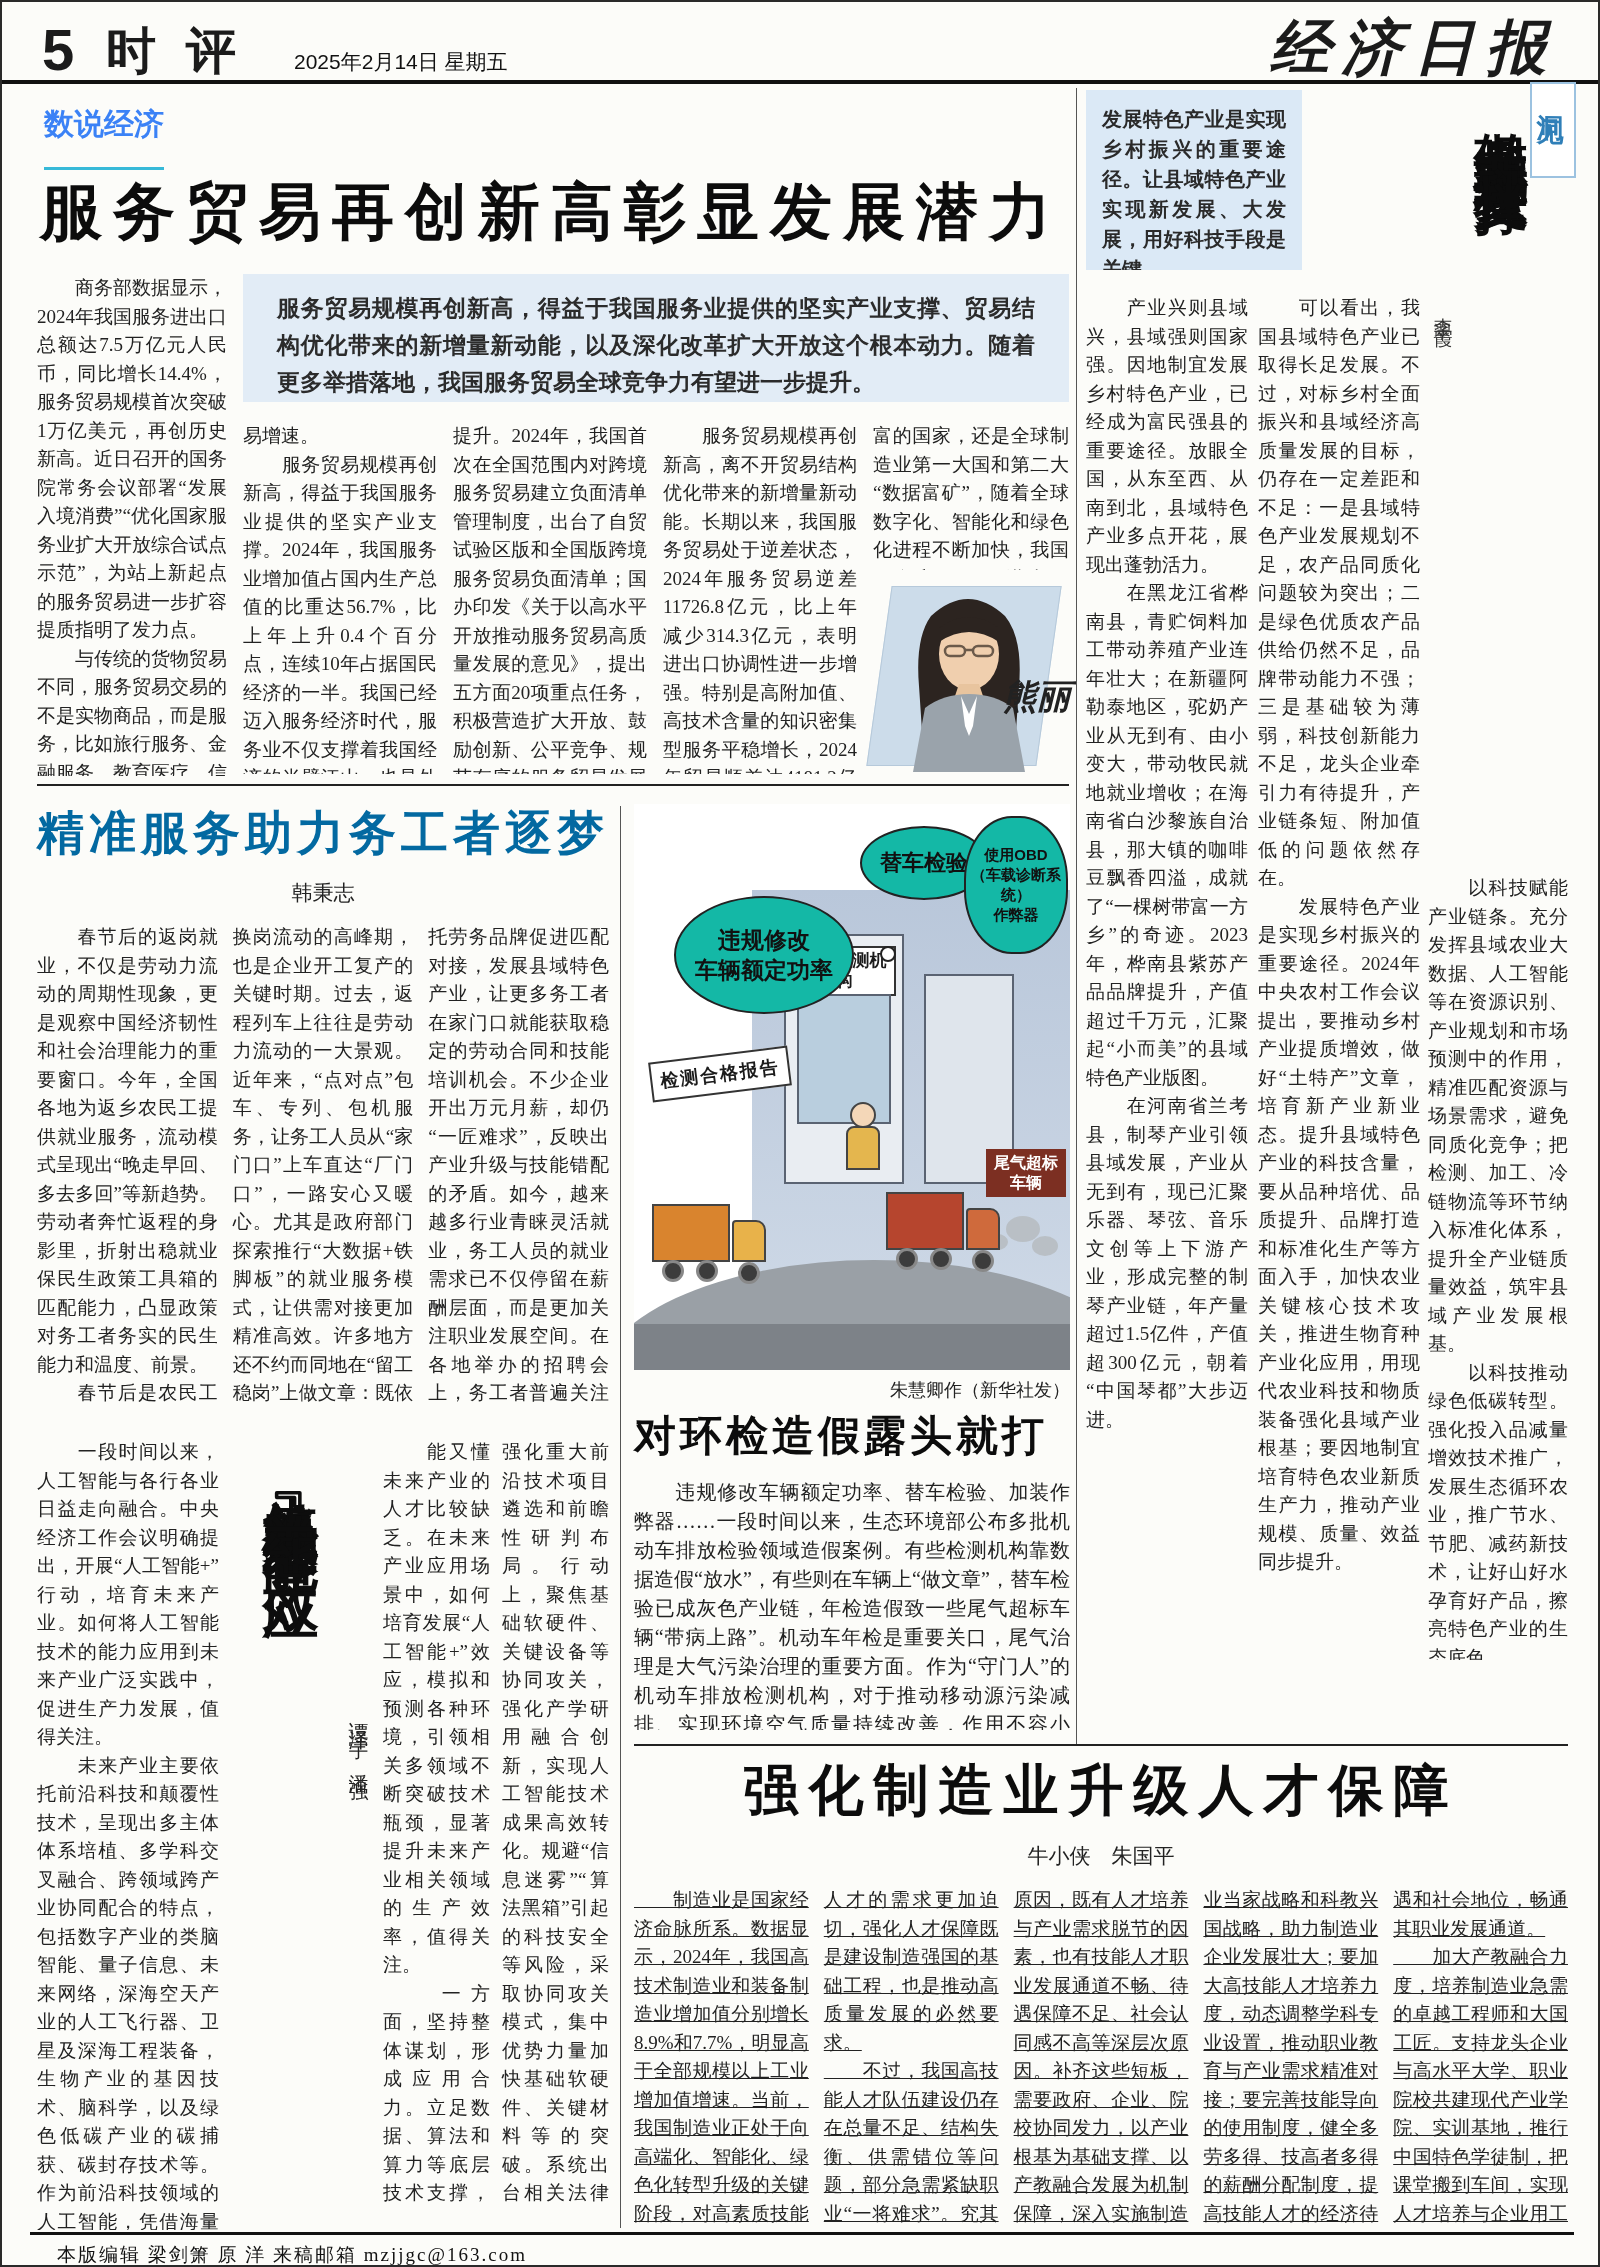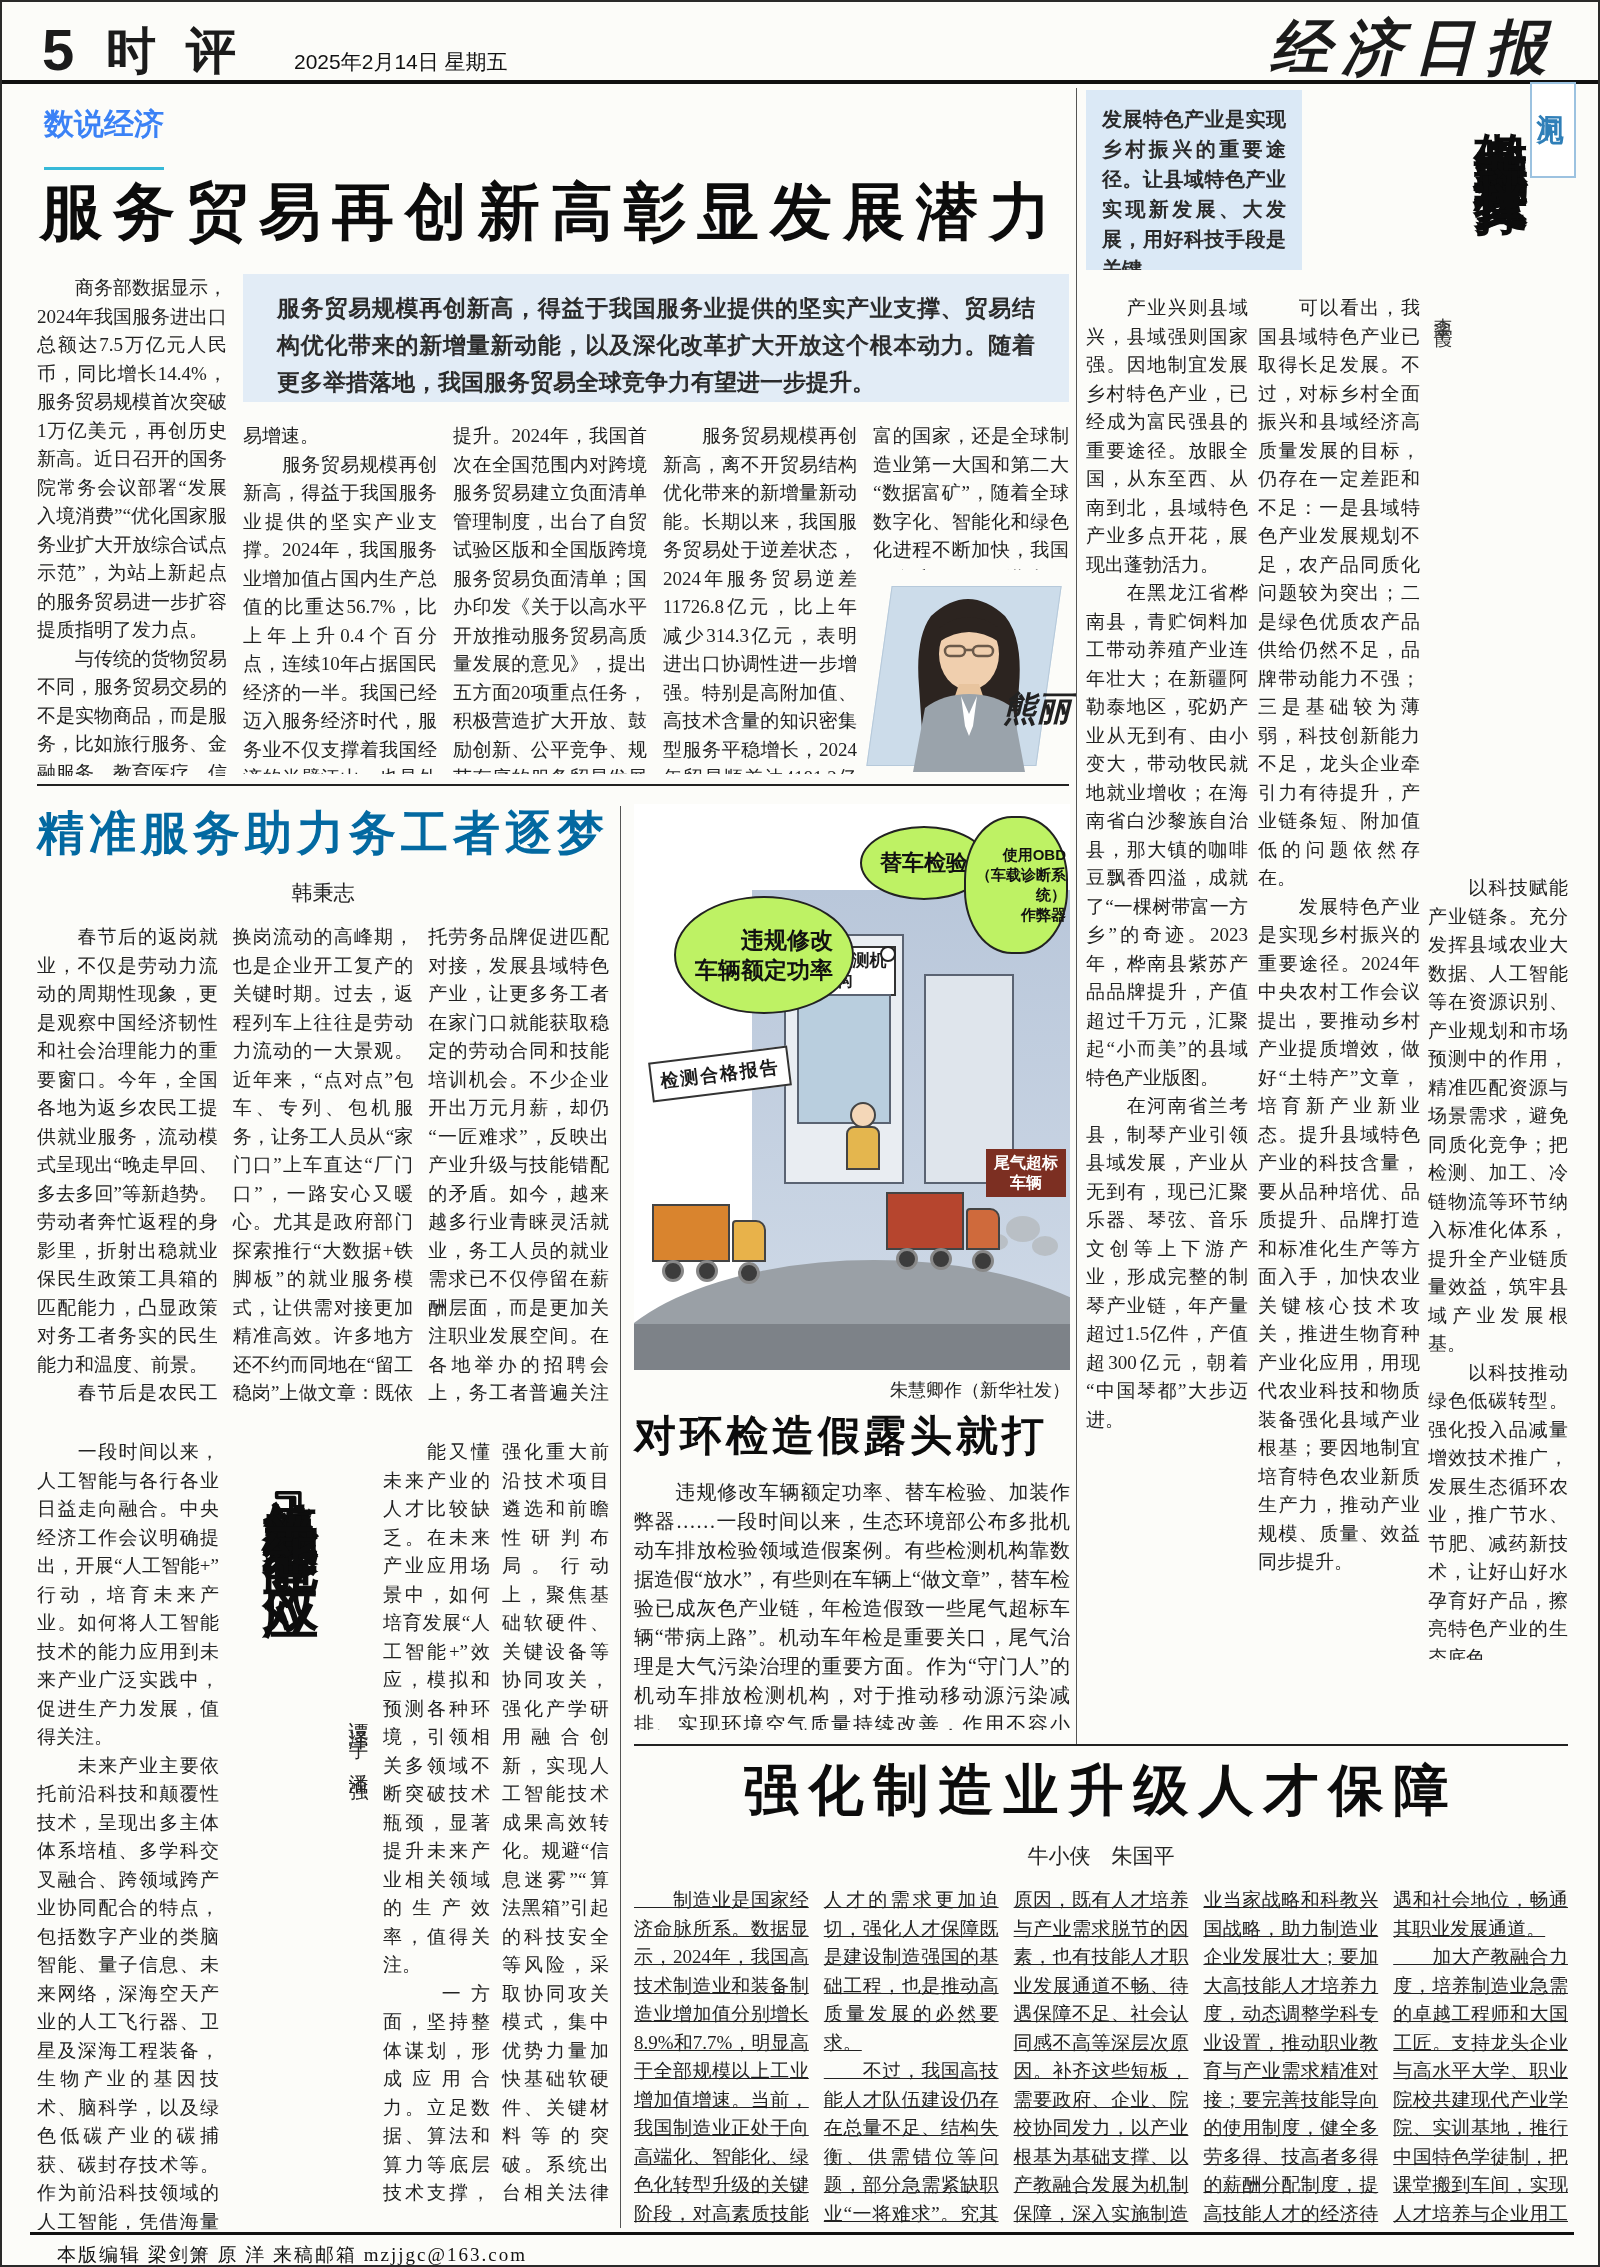--- a/index.html
+++ b/index.html
@@ -35,21 +35,21 @@
   .lead-right { flex:1; display:flex; flex-direction:column; }
   .introbox { background:#e2ecf6; padding:16px 34px; height:128px; margin-bottom:20px;
             font-size:23px; line-height:37px; font-weight:700; color:#2b2b2b;
             text-align:justify; overflow:hidden; }
   .lead-cols { display:flex; gap:16px; flex:1; }
   .lead-col { flex:1; height:352px; }
   .photo-wrap { position:relative; width:196px; height:196px; margin-top:6px; }
   .photo-bg { position:absolute; left:6px; top:10px; width:170px; height:180px;
             background:#ccdcea; transform:skewX(-8deg); border:1px solid #b6c9da; }
   .photo-svg { position:absolute; left:0; top:0; }
-  .signature { position:absolute; right:-2px; bottom:40px; font-size:34px; font-weight:700;
+  .signature { position:absolute; right:-2px; bottom:52px; font-size:34px; font-weight:700;
             font-style:italic; color:#222; font-family:"DejaVu Serif",serif; }
   .rule-h { background:#222; height:2px; }
   .rule-v { background:#555; width:1px; }
   
   .workers { left:35px; top:800px; width:572px; }
   .workers-headline { font-weight:900; font-size:47px; letter-spacing:5px;
             font-family:"Liberation Serif",serif; white-space:nowrap; color:#0369a1; }
   .byline { text-align:center; font-size:21px; margin:14px 0 16px; color:#222; }
   .workers-body { column-count:3; column-gap:15px; height:505px; }
   
@@ -57,22 +57,22 @@
   .art { position:relative; width:436px; height:566px; background:#fff; overflow:hidden; }
   .sky { position:absolute; left:118px; top:86px; width:318px; height:420px;
          background:linear-gradient(#b9c7da,#cdd8e6); }
   .bldg { position:absolute; background:#e9edf2; border:2px solid #5a6372; }
   .bldg-sign { position:absolute; background:#fff; border:2px solid #333; text-align:center;
          font-family:"Liberation Sans",sans-serif; font-weight:700; font-size:17px;
          padding:3px 4px; line-height:20px;}
   .hill { position:absolute; left:-40px; bottom:-150px; width:560px; height:260px;
          background:#9aa0a6; border-radius:50%; }
   .road { position:absolute; left:0px; bottom:0px; width:436px; height:46px; background:#7d8288; }
-  .balloon { position:absolute; background:#bef264; border:2.5px solid #222; border-radius:50%;
-         display:flex; align-items:center; justify-content:center; text-align:right;
+  .balloon { position:absolute; background:#14b8a6; border:2.5px solid #222; border-radius:50%;
+         display:flex; align-items:center; justify-content:center; text-align:center;
          font-family:"Liberation Sans",sans-serif; font-weight:900; color:#111; }
   .truck { position:absolute; }
   .truck .cab { position:absolute; width:34px; height:42px; background:#d8dde2; border:2px solid #444; border-radius:4px 10px 0 0; }
   .truck .box { position:absolute; width:78px; height:58px; border:2px solid #444; }
   .wheel { position:absolute; width:22px; height:22px; background:#3c3c3c; border-radius:50%; border:3px solid #888; }
   .plate { position:absolute; background:#7c2f22; color:#fff; font-weight:700;
          font-family:"Liberation Sans",sans-serif; font-size:16px; line-height:20px;
          padding:4px 5px; text-align:center; }
   .paper { position:absolute; background:#fff; border:2px solid #333; transform:rotate(-7deg);
          font-weight:700; font-family:"Liberation Sans",sans-serif; font-size:18px;

